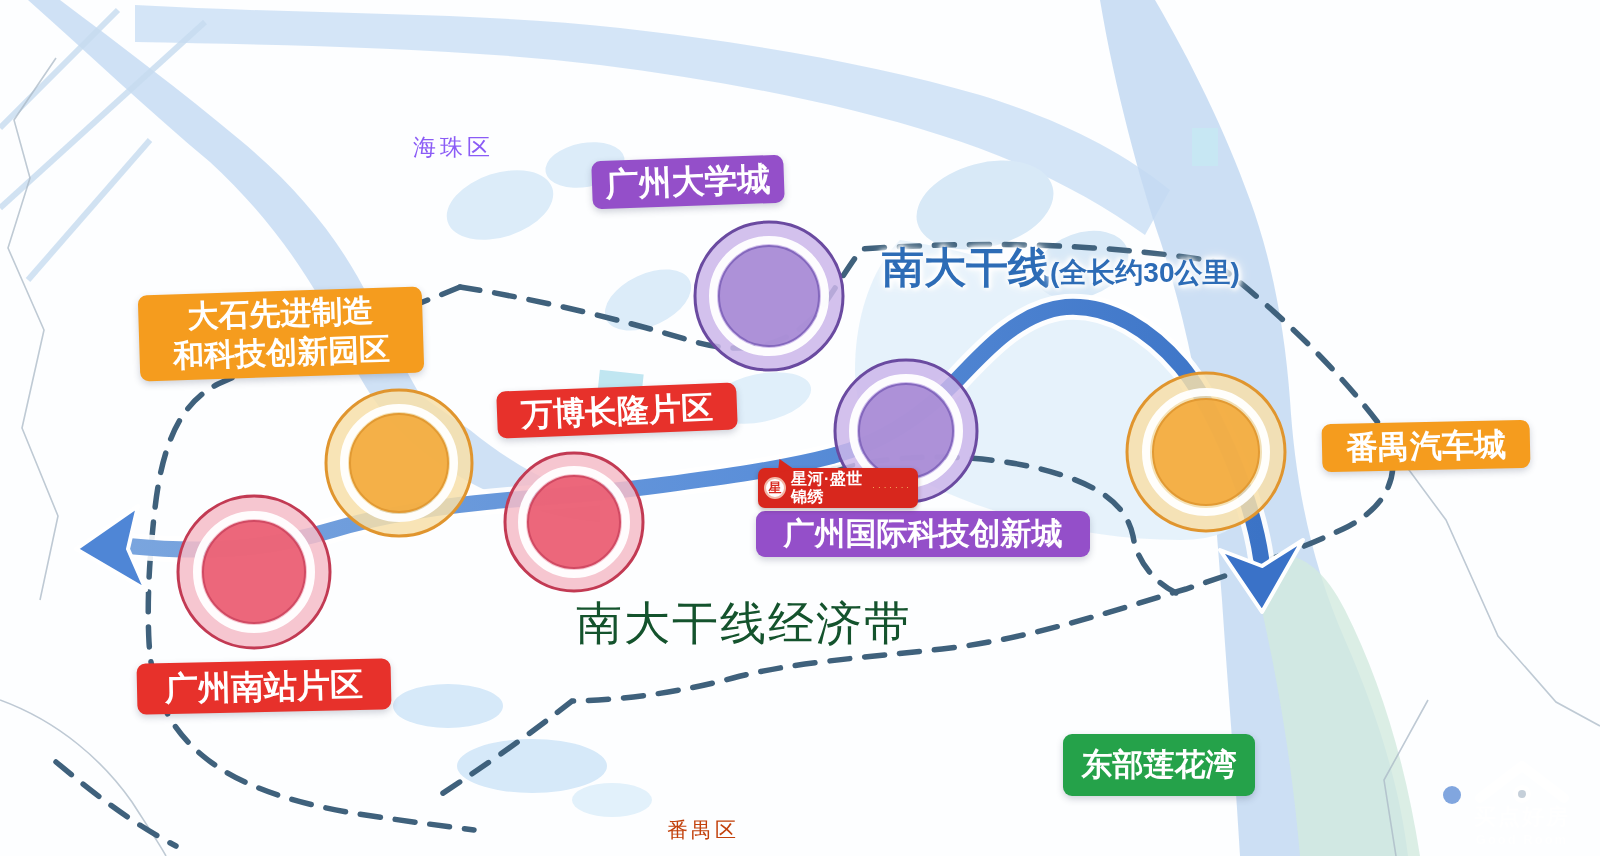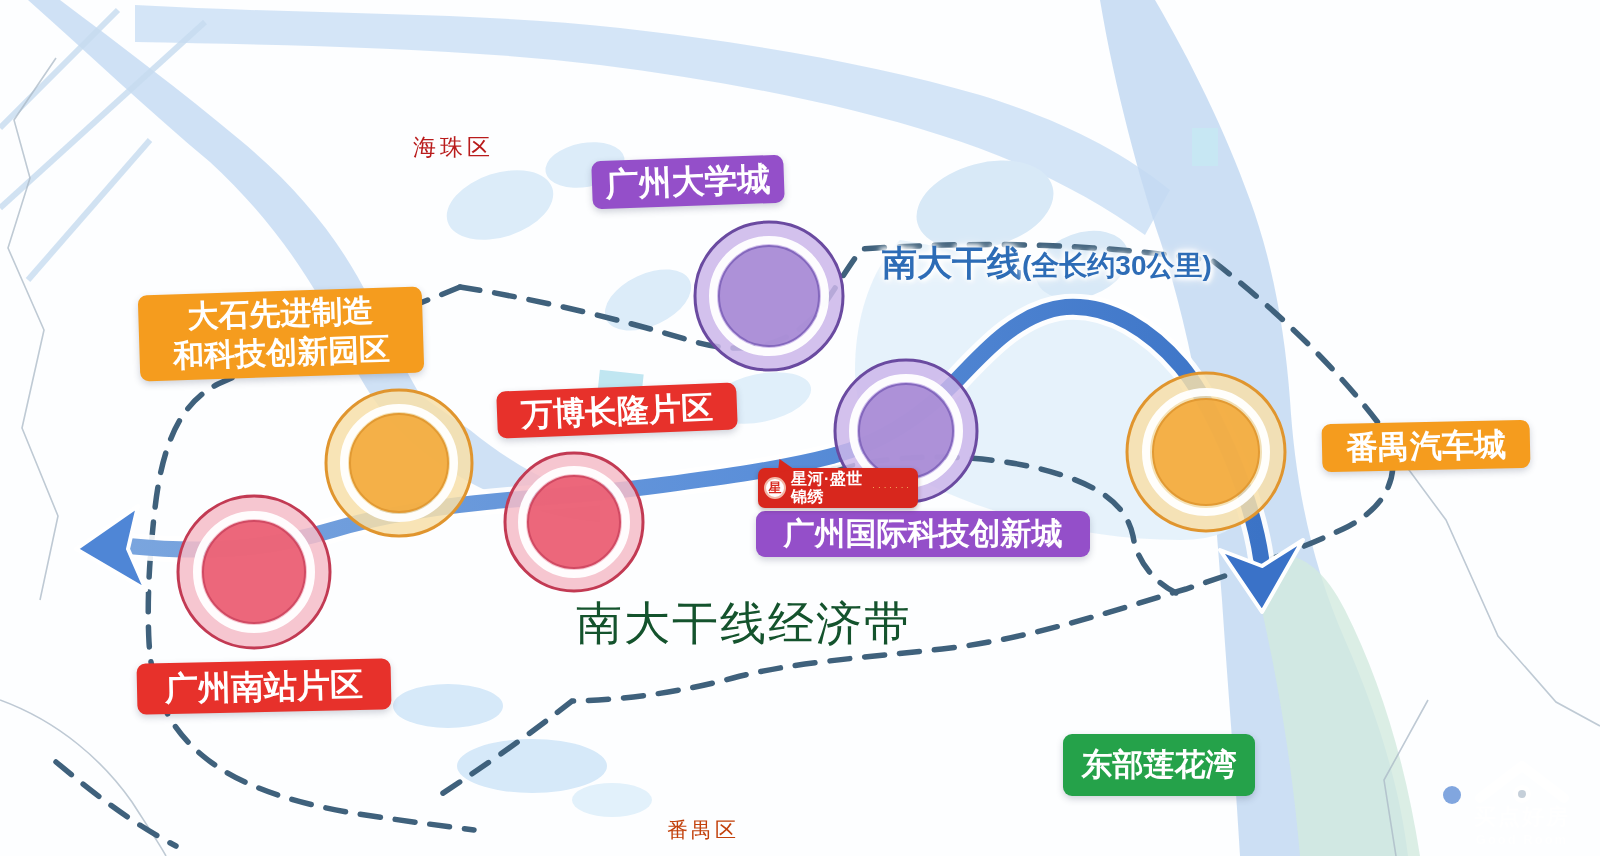--- a/index.html
+++ b/index.html
@@ -3,26 +3,26 @@
 <meta charset="utf-8">
 <style>
   html,body{margin:0;padding:0;background:#ffffff;}
   #stage{
     position:relative;width:1600px;height:856px;overflow:hidden;
     background:#fdfeff;font-family:"Liberation Sans",sans-serif;
   }
   #map-svg{position:absolute;left:0;top:0;z-index:1;}
 
   .lbl{position:absolute;z-index:2;white-space:nowrap;}
-  #label-haizhu{left:413px;top:132px;font-size:23px;color:#b91c1c;letter-spacing:4px;}
+  #label-haizhu{left:413px;top:132px;font-size:23px;color:#8b5cf6;letter-spacing:4px;}
   #label-panyu{left:667px;top:816px;font-size:21px;color:#c2410c;letter-spacing:3px;}
 
   #route-label{left:882px;top:240px;font-weight:800;color:#2d6cb6;
     text-shadow:0 0 5px #fff,0 0 10px #fff,2px 2px 4px #fff,-2px -2px 4px #fff,0 0 14px #fff;}
-  #route-label .main{font-size:35px;}
+  #route-label .main{font-size:42px;}
   #route-label .detail{font-size:28px;}
 
   #map-title{left:576px;top:596px;color:#14532d;font-weight:400;z-index:2;
     text-shadow:0 0 6px #fff,0 0 12px #fff,2px 2px 5px rgba(255,255,255,.9);}
   #map-title .t1{font-size:46px;letter-spacing:2px;line-height:1.18;}
   #map-title .t2{font-size:38px;letter-spacing:1px;line-height:1.2;}
 
   .badge{position:absolute;z-index:3;color:#fff;font-weight:800;text-align:center;
     border-radius:9px;display:flex;align-items:center;justify-content:center;
     white-space:nowrap;box-shadow:0 3px 7px rgba(40,50,80,.22);line-height:1.25;}

